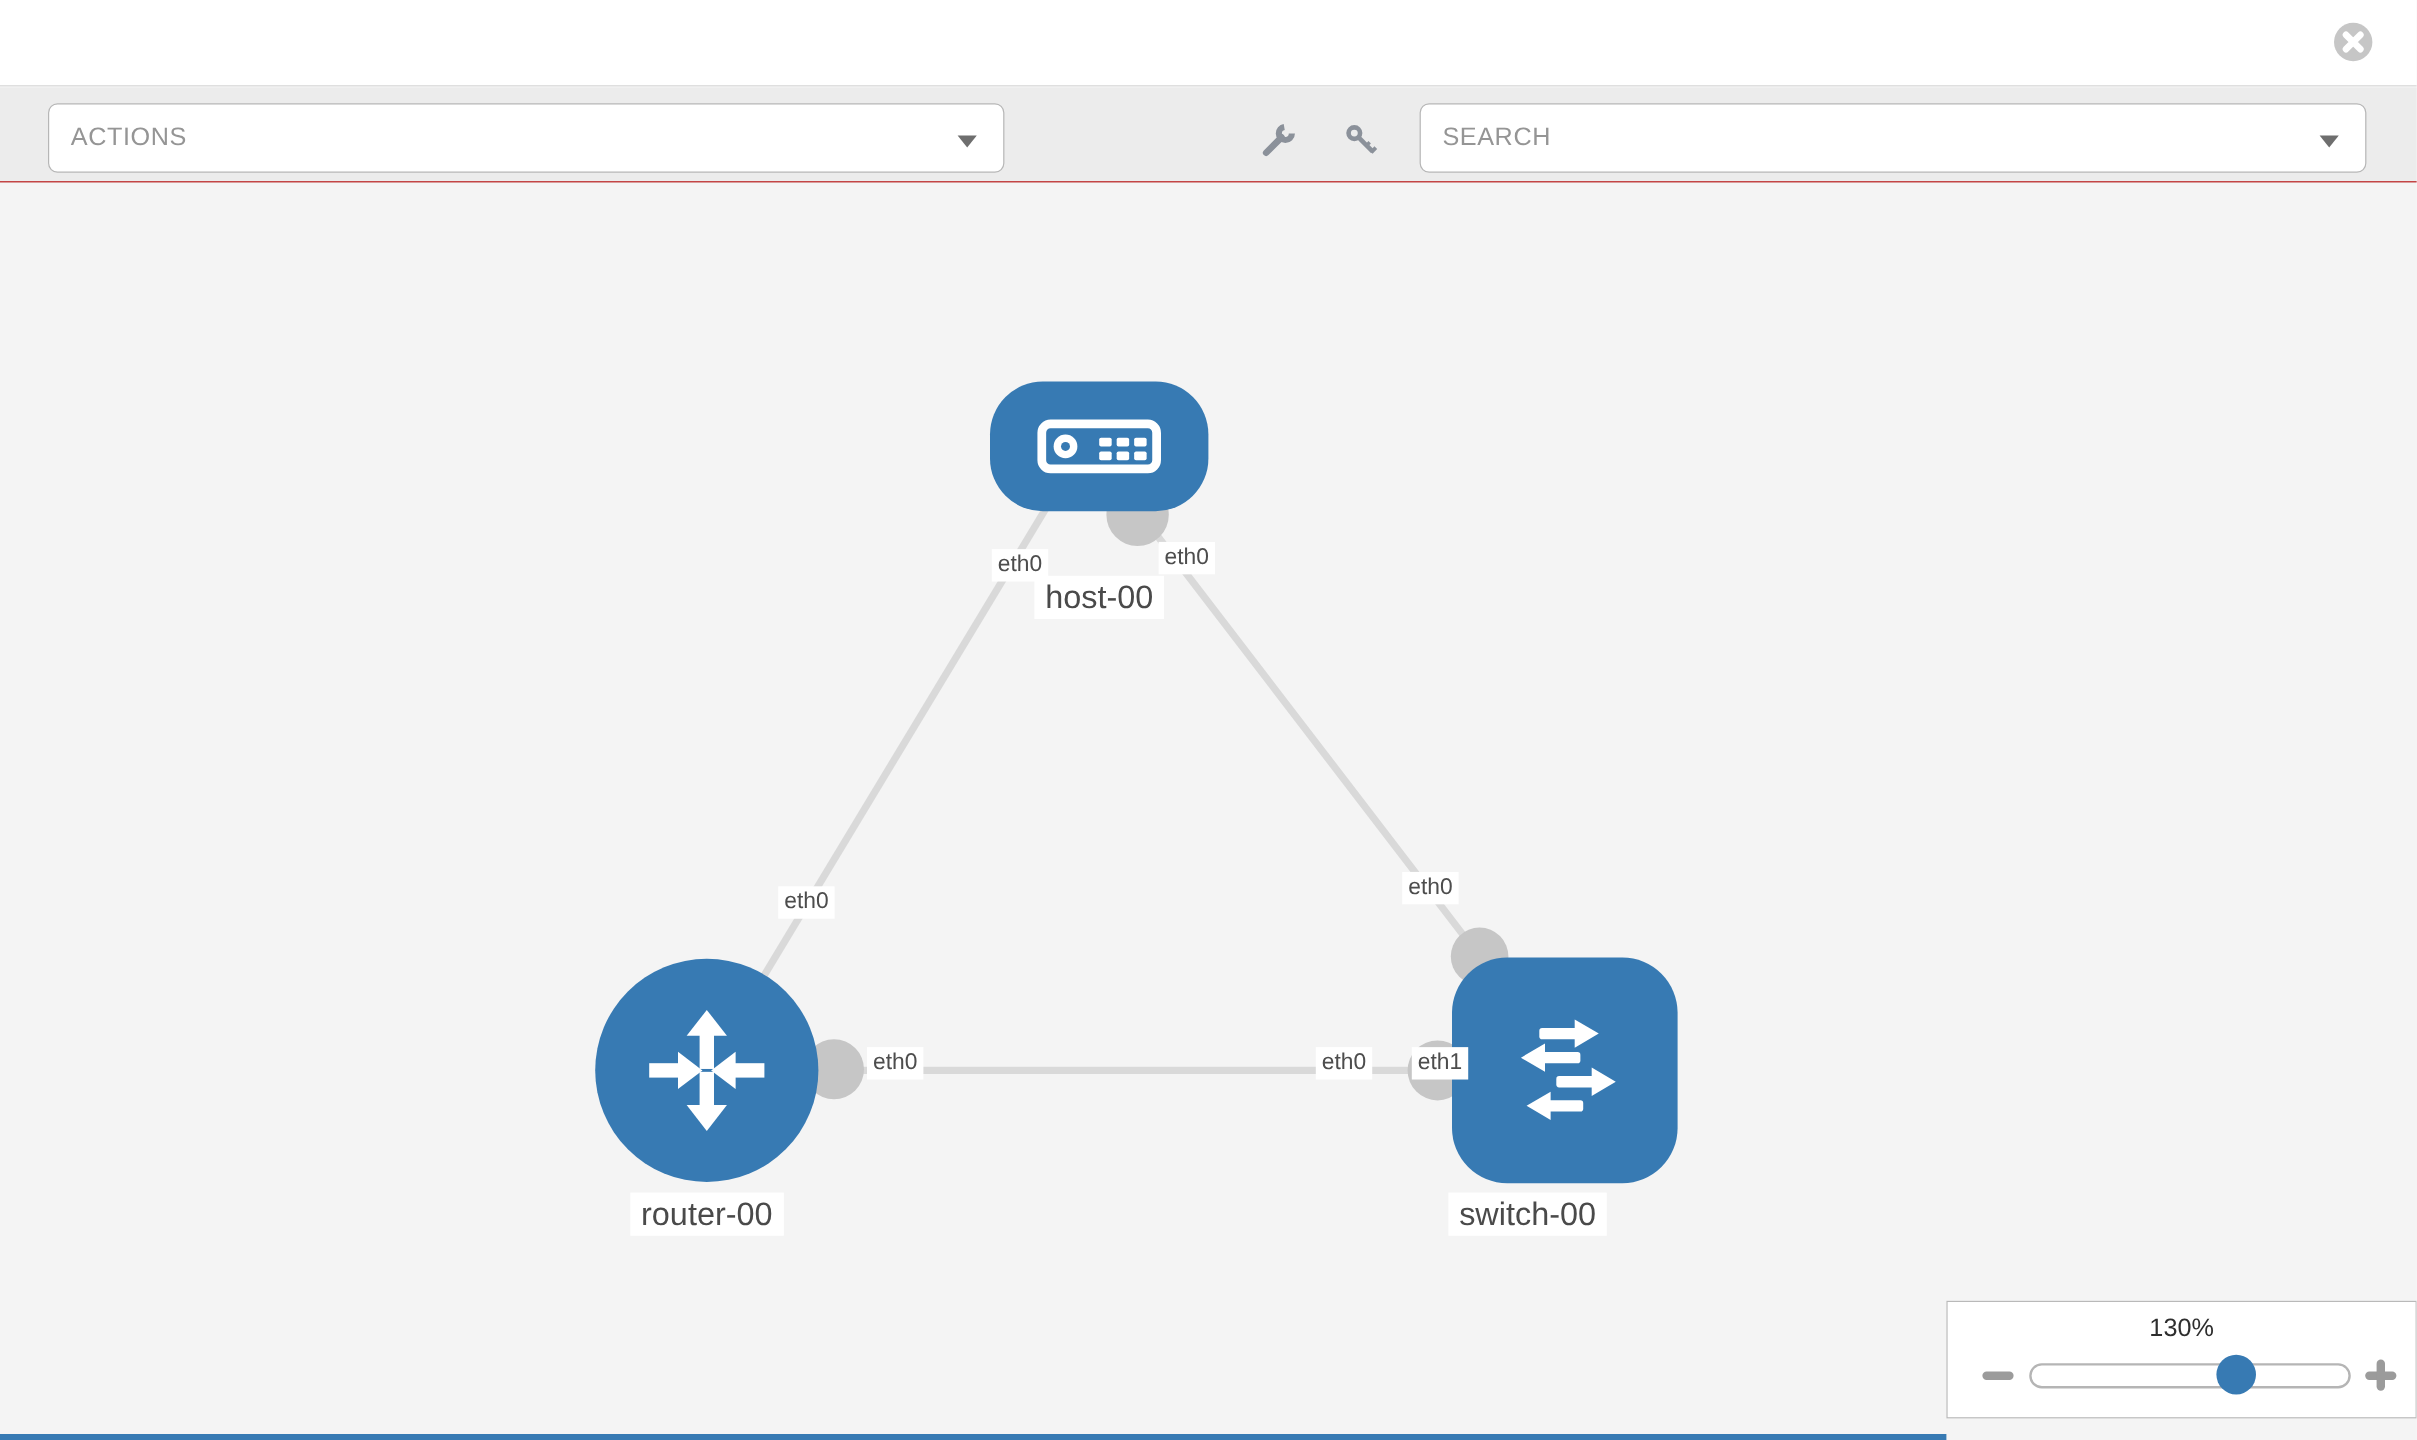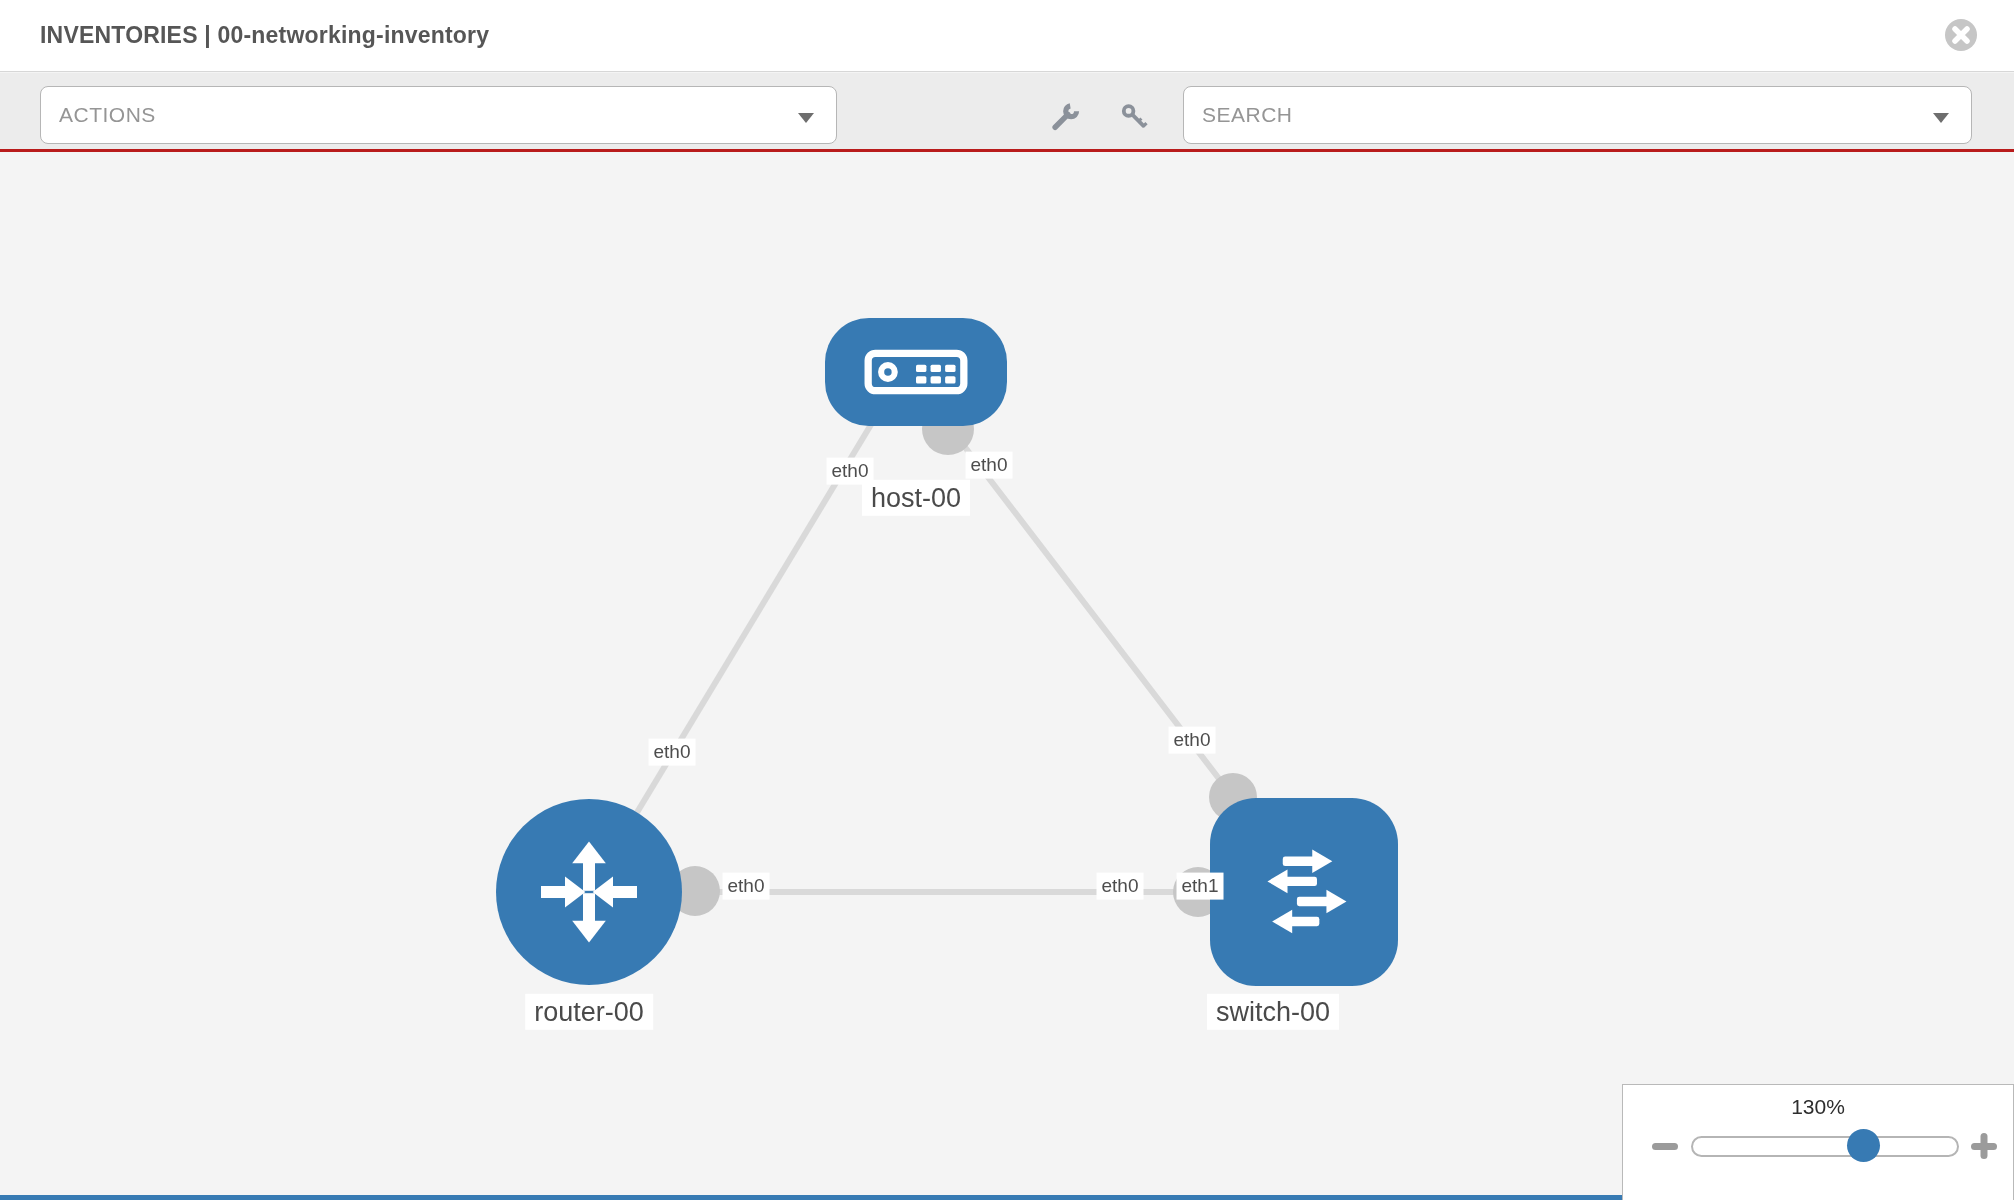--- a/index.html
+++ b/index.html
@@ -9,21 +9,21 @@
 
   
   .header { position:absolute; left:0; top:0; width:2014px; height:72px;
             background:#ffffff; border-bottom:1px solid #d7d7d7; }
   .page-title { position:absolute; left:40px; top:22px; font-size:23px;
                 font-weight:bold; color:#565656; letter-spacing:0.2px; }
   .close-btn { position:absolute; right:36px; top:18px; width:34px; height:34px; cursor:pointer; }
 
   
   .toolbar { position:absolute; left:0; top:73px; width:2014px; height:79px;
-             background:#ececec; border-bottom:3px solid #b91c1c; }
+             background:#ececec; border-bottom:1px solid #b91c1c; }
   .combo { position:absolute; top:13px; height:58px; background:#fff;
            border:1px solid #b6b6b6; border-radius:8px; }
   .combo.actions { left:40px; width:797px; }
   .combo.search  { left:1183px; width:789px; }
   .combo-label { position:absolute; left:18px; top:16px; font-size:21px;
                  color:#959595; letter-spacing:0.5px; }
   .search-input { position:absolute; left:0; top:0; width:100%; height:100%;
                   border:none; outline:none; border-radius:8px; background:transparent;
                   padding:0 50px 0 18px; font-size:21px; color:#a16207;
                   font-family:"Liberation Sans", sans-serif; letter-spacing:0.5px; }
@@ -45,42 +45,41 @@
   .node.host   { left:825px; top:165px; width:182px; height:108px; border-radius:44px; }
   .node.router { left:496px; top:646px; width:186px; height:186px; border-radius:50%; }
   .node.switch { left:1210px; top:645px; width:188px; height:188px; border-radius:46px; }
 
   .chip { position:absolute; transform:translate(-50%,-50%); background:#ffffff;
           color:#4d4d4d; font-size:19px; line-height:1.2; padding:2px 5px;
           white-space:nowrap; }
   .chip.big { font-size:27px; padding:2px 9px; color:#4a4a4a; }
 
   
-  .zoom-panel { position:absolute; left:1622px; top:931px; width:392px; height:117px;
+  .zoom-panel { position:absolute; left:1622px; top:931px; width:392px; height:98px;
                 background:#ffffff; border:1px solid #b9b9b9; }
   .zoom-level { position:absolute; left:0; top:10px; width:100%; text-align:center;
                 font-size:21px; color:#2e2e2e; }
   .zoom-btn { position:absolute; top:44px; width:34px; height:34px; cursor:pointer; }
   .zoom-btn.minus { left:25px; }
   .zoom-btn.plus  { left:344px; }
   .slider-track { position:absolute; left:68px; top:51px; width:268px; height:21px;
                   background:#fff; border:2px solid #b5b5b5; border-radius:11px; cursor:pointer; }
   .slider-thumb { position:absolute; left:224px; top:44px; width:33px; height:33px;
                   border-radius:50%; background:#377ab3; cursor:grab; }
 
   .bottom-strip { position:absolute; left:0; bottom:0; width:1622px; height:5px;
                   background:#377ab3; }
 </style>
 </head>
 <body>
 
 <div class="app">
 
   <div class="header">
-    <div class="page-title">INVENTORIES | 00-networking-inventory</div>
     <div class="close-btn">
       <svg width="34" height="34" viewBox="0 0 34 34">
         <circle cx="17" cy="17" r="16" fill="#c6c6c6"></circle>
         <path d="M11 11 L23 23 M23 11 L11 23" stroke="#ffffff" stroke-width="5.5" stroke-linecap="round"></path>
       </svg>
     </div>
   </div>
 
   <div class="toolbar">
     <div class="combo actions">

